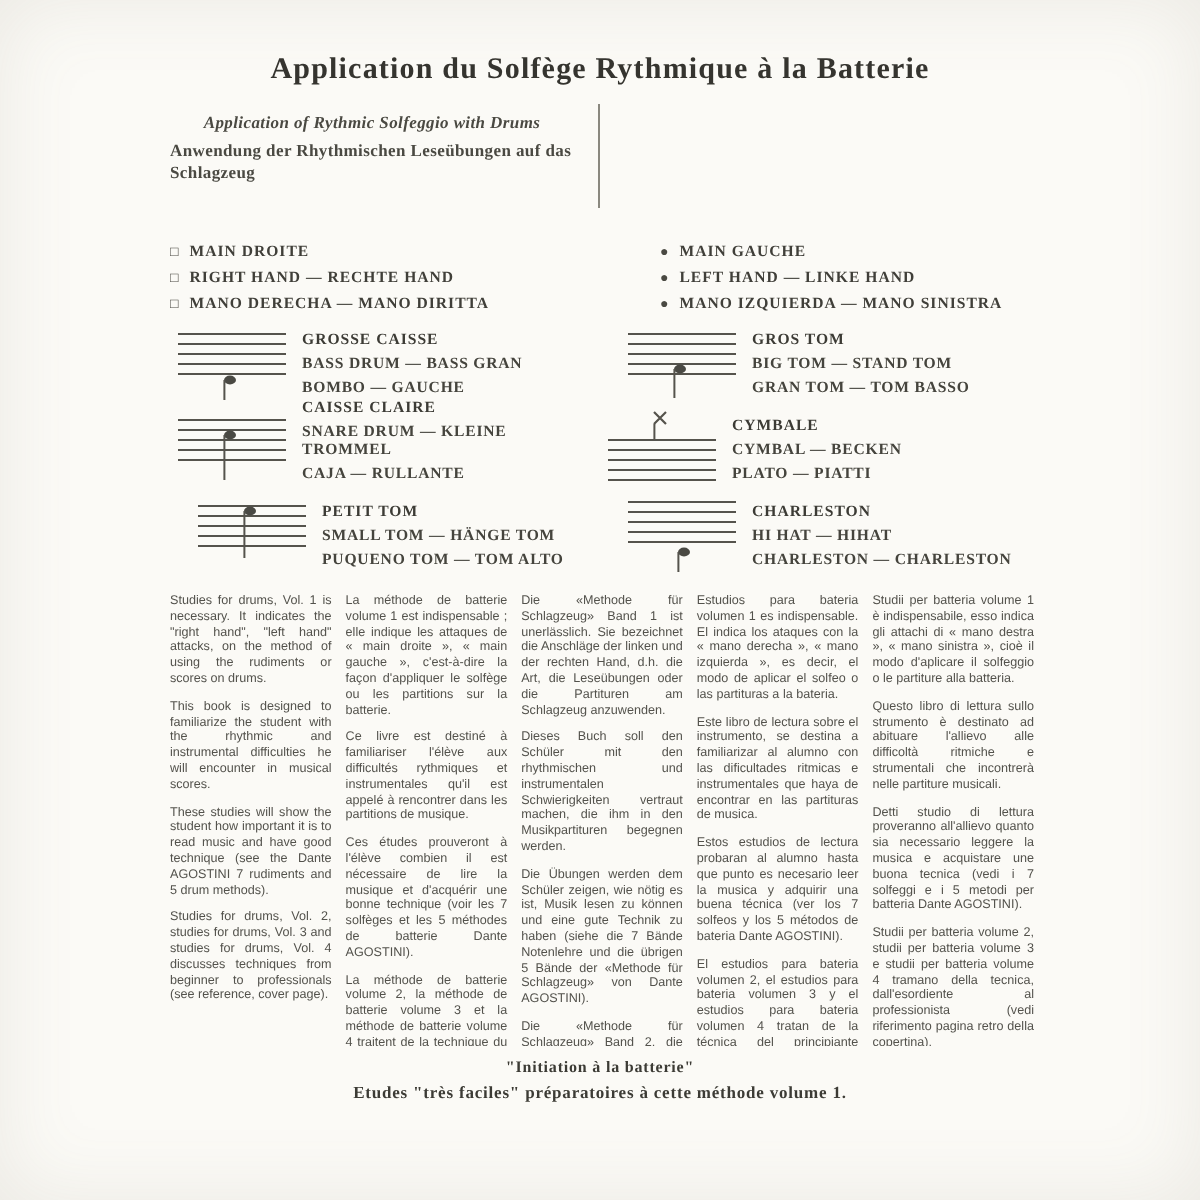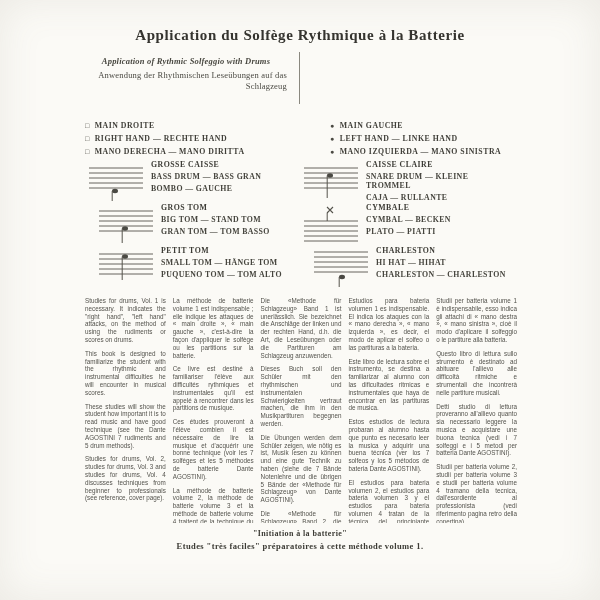--- a/index.html
+++ b/index.html
@@ -20,40 +20,40 @@
     display:flex;
   }
   .subtitle-half { width:50%; padding-top:4px; }
   .subtitle-half.left { border-right:1px solid #8a887f; padding-right:12px; }
   .subtitle-half.right { padding-left:18px; }
   .sub-italic {
     font-style:italic; font-size:8.5px; font-weight:bold; color:#4a4942;
     text-align:center; margin-bottom:4px; letter-spacing:0.2px;
   }
   .sub-plain {
-    font-size:8.5px; font-weight:normal; color:#4a4942;
-    text-align:right; letter-spacing:0.2px; line-height:1.35;
+    font-size:8.5px; font-weight:bold; color:#4a4942;
+    text-align:left; letter-spacing:0.2px; line-height:1.35;
   }
   .legend-block {
     position:absolute; top:121px; left:85px; width:430px;
     display:flex;
   }
   .legend-half { width:50%; }
   .legend-half.right { padding-left:30px; }
   .legend-item {
     font-size:7.8px; font-weight:bold; letter-spacing:0.5px;
     color:#403f39; margin-bottom:4px; display:flex; align-items:center;
   }
   .legend-item .marker { font-size:7px; margin-right:5px; color:#4a4942; }
   .instruments {
     position:absolute; top:158px; left:85px; width:430px;
   }
   .inst-grid { display:flex; flex-wrap:wrap; }
   .inst-entry {
-    width:50%; height:43px; display:flex; align-items:flex-start;
+    width:50%; height:43px; display:flex; align-items:flex-end;
   }
   .inst-entry .staff { flex:0 0 66px; margin-top:2px; }
   .inst-entry.right-col .staff { margin-left:10px; }
   .inst-labels { padding-top:2px; }
   .inst-name { font-size:7.8px; font-weight:bold; letter-spacing:0.5px; color:#3c3b35; margin-bottom:3px; }
   .inst-alt  { font-size:7.8px; font-weight:bold; letter-spacing:0.4px; color:#45443d; margin-bottom:3px; }
   .columns-block {
     position:absolute; top:297px; left:85px; width:432px; height:226px;
     display:flex; gap:7px; overflow:hidden;
   }
@@ -128,51 +128,51 @@
           <ellipse cx="28" cy="31" rx="3" ry="2.2" fill="#4a4943" stroke="none"></ellipse>
           <line x1="25.2" y1="31" x2="25.2" y2="41" stroke-width="1"></line>
         </svg>
         <div class="inst-labels">
           <div class="inst-name">GROSSE CAISSE</div>
           <div class="inst-alt">BASS DRUM — BASS GRAN</div>
           <div class="inst-alt">BOMBO — GAUCHE</div>
         </div>
       </div>
 
+      <div class="inst-entry right-col">
+        <svg class="staff" width="62" height="42" viewBox="0 0 62 42">
+          <line x1="2" y1="8" x2="56" y2="8" stroke-width="0.9"></line>
+          <line x1="2" y1="13" x2="56" y2="13" stroke-width="0.9"></line>
+          <line x1="2" y1="18" x2="56" y2="18" stroke-width="0.9"></line>
+          <line x1="2" y1="23" x2="56" y2="23" stroke-width="0.9"></line>
+          <line x1="2" y1="28" x2="56" y2="28" stroke-width="0.9"></line>
+          <ellipse cx="28" cy="25.5" rx="3" ry="2.2" fill="#4a4943" stroke="none"></ellipse>
+          <line x1="25.2" y1="25.5" x2="25.2" y2="40" stroke-width="1"></line>
+        </svg>
+        <div class="inst-labels">
+          <div class="inst-name">GROS TOM</div>
+          <div class="inst-alt">BIG TOM — STAND TOM</div>
+          <div class="inst-alt">GRAN TOM — TOM BASSO</div>
+        </div>
+      </div>
+
       <div class="inst-entry">
         <svg class="staff" width="62" height="42" viewBox="0 0 62 42">
           <line x1="2" y1="8" x2="56" y2="8" stroke-width="0.9"></line>
           <line x1="2" y1="13" x2="56" y2="13" stroke-width="0.9"></line>
           <line x1="2" y1="18" x2="56" y2="18" stroke-width="0.9"></line>
           <line x1="2" y1="23" x2="56" y2="23" stroke-width="0.9"></line>
           <line x1="2" y1="28" x2="56" y2="28" stroke-width="0.9"></line>
           <ellipse cx="28" cy="15.5" rx="3" ry="2.2" fill="#4a4943" stroke="none"></ellipse>
           <line x1="25.2" y1="15.5" x2="25.2" y2="38" stroke-width="1"></line>
         </svg>
         <div class="inst-labels">
           <div class="inst-name">CAISSE CLAIRE</div>
           <div class="inst-alt">SNARE DRUM — KLEINE TROMMEL</div>
           <div class="inst-alt">CAJA — RULLANTE</div>
-        </div>
-      </div>
-
-      <div class="inst-entry right-col">
-        <svg class="staff" width="62" height="42" viewBox="0 0 62 42">
-          <line x1="2" y1="8" x2="56" y2="8" stroke-width="0.9"></line>
-          <line x1="2" y1="13" x2="56" y2="13" stroke-width="0.9"></line>
-          <line x1="2" y1="18" x2="56" y2="18" stroke-width="0.9"></line>
-          <line x1="2" y1="23" x2="56" y2="23" stroke-width="0.9"></line>
-          <line x1="2" y1="28" x2="56" y2="28" stroke-width="0.9"></line>
-          <ellipse cx="28" cy="25.5" rx="3" ry="2.2" fill="#4a4943" stroke="none"></ellipse>
-          <line x1="25.2" y1="25.5" x2="25.2" y2="40" stroke-width="1"></line>
-        </svg>
-        <div class="inst-labels">
-          <div class="inst-name">GROS TOM</div>
-          <div class="inst-alt">BIG TOM — STAND TOM</div>
-          <div class="inst-alt">GRAN TOM — TOM BASSO</div>
         </div>
       </div>
 
       <div class="inst-entry">
         <svg class="staff" width="62" height="42" viewBox="0 0 62 42">
           <line x1="2" y1="18" x2="56" y2="18" stroke-width="0.9"></line>
           <line x1="2" y1="23" x2="56" y2="23" stroke-width="0.9"></line>
           <line x1="2" y1="28" x2="56" y2="28" stroke-width="0.9"></line>
           <line x1="2" y1="33" x2="56" y2="33" stroke-width="0.9"></line>
           <line x1="2" y1="38" x2="56" y2="38" stroke-width="0.9"></line>

